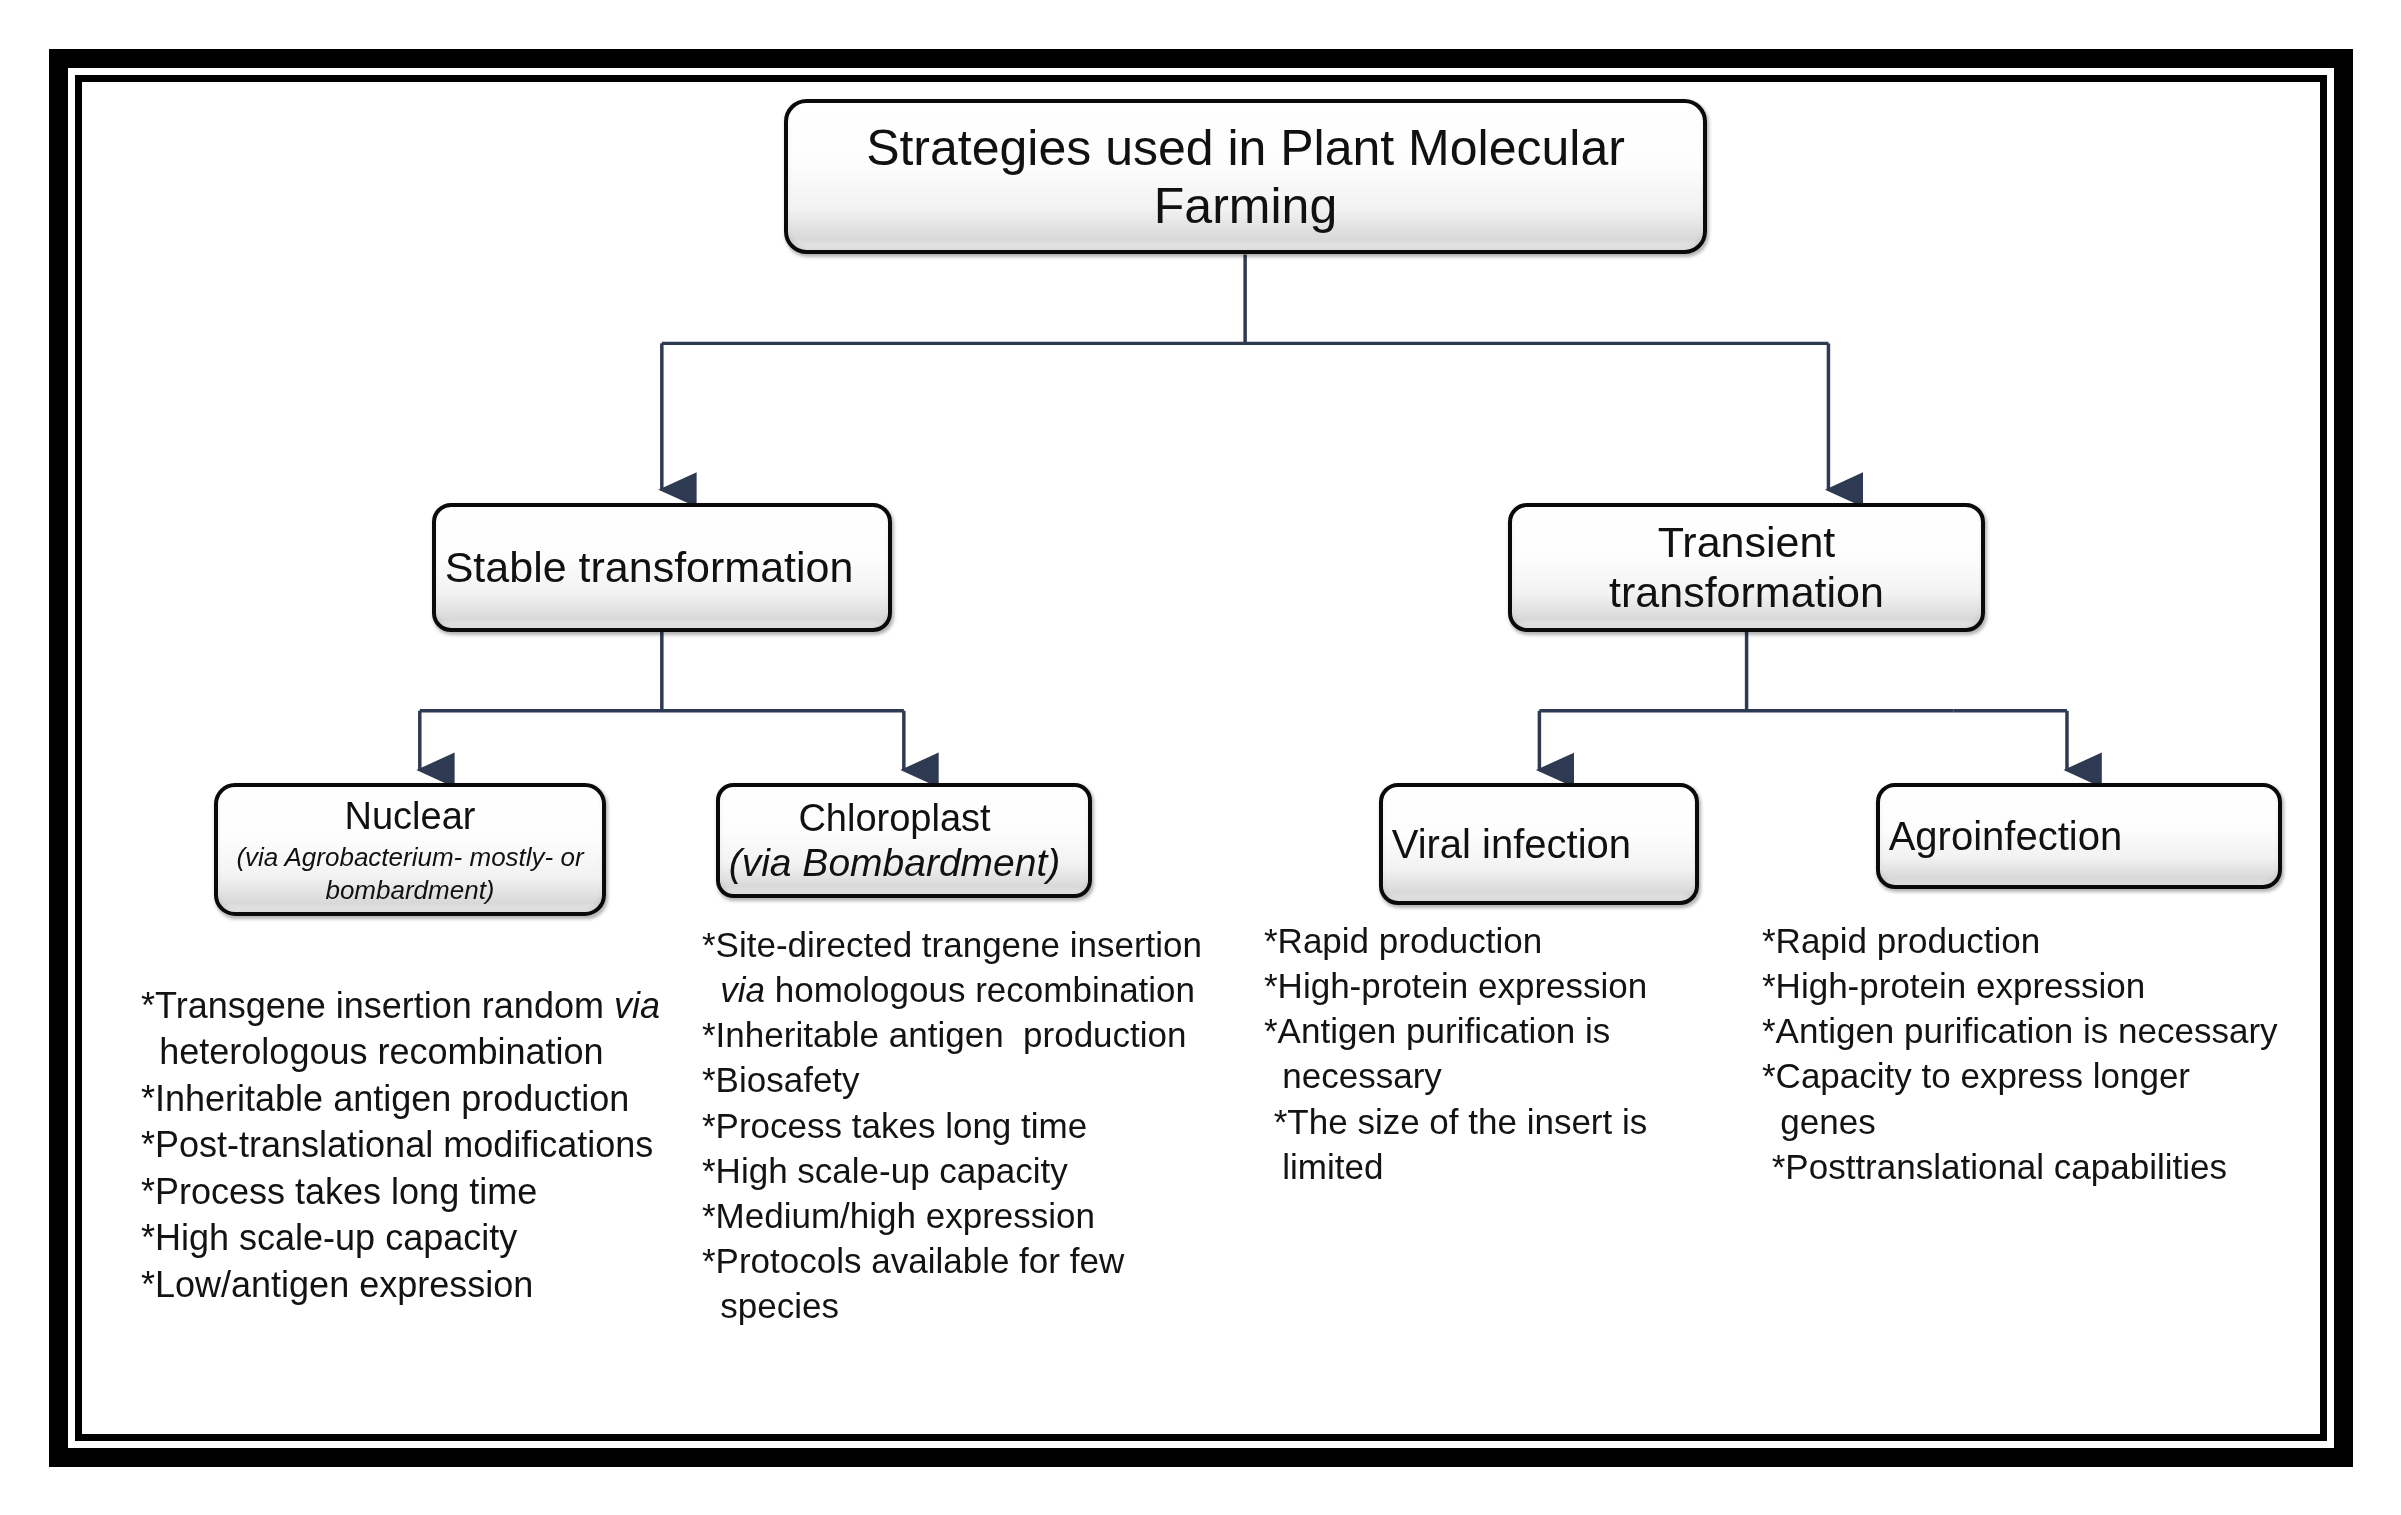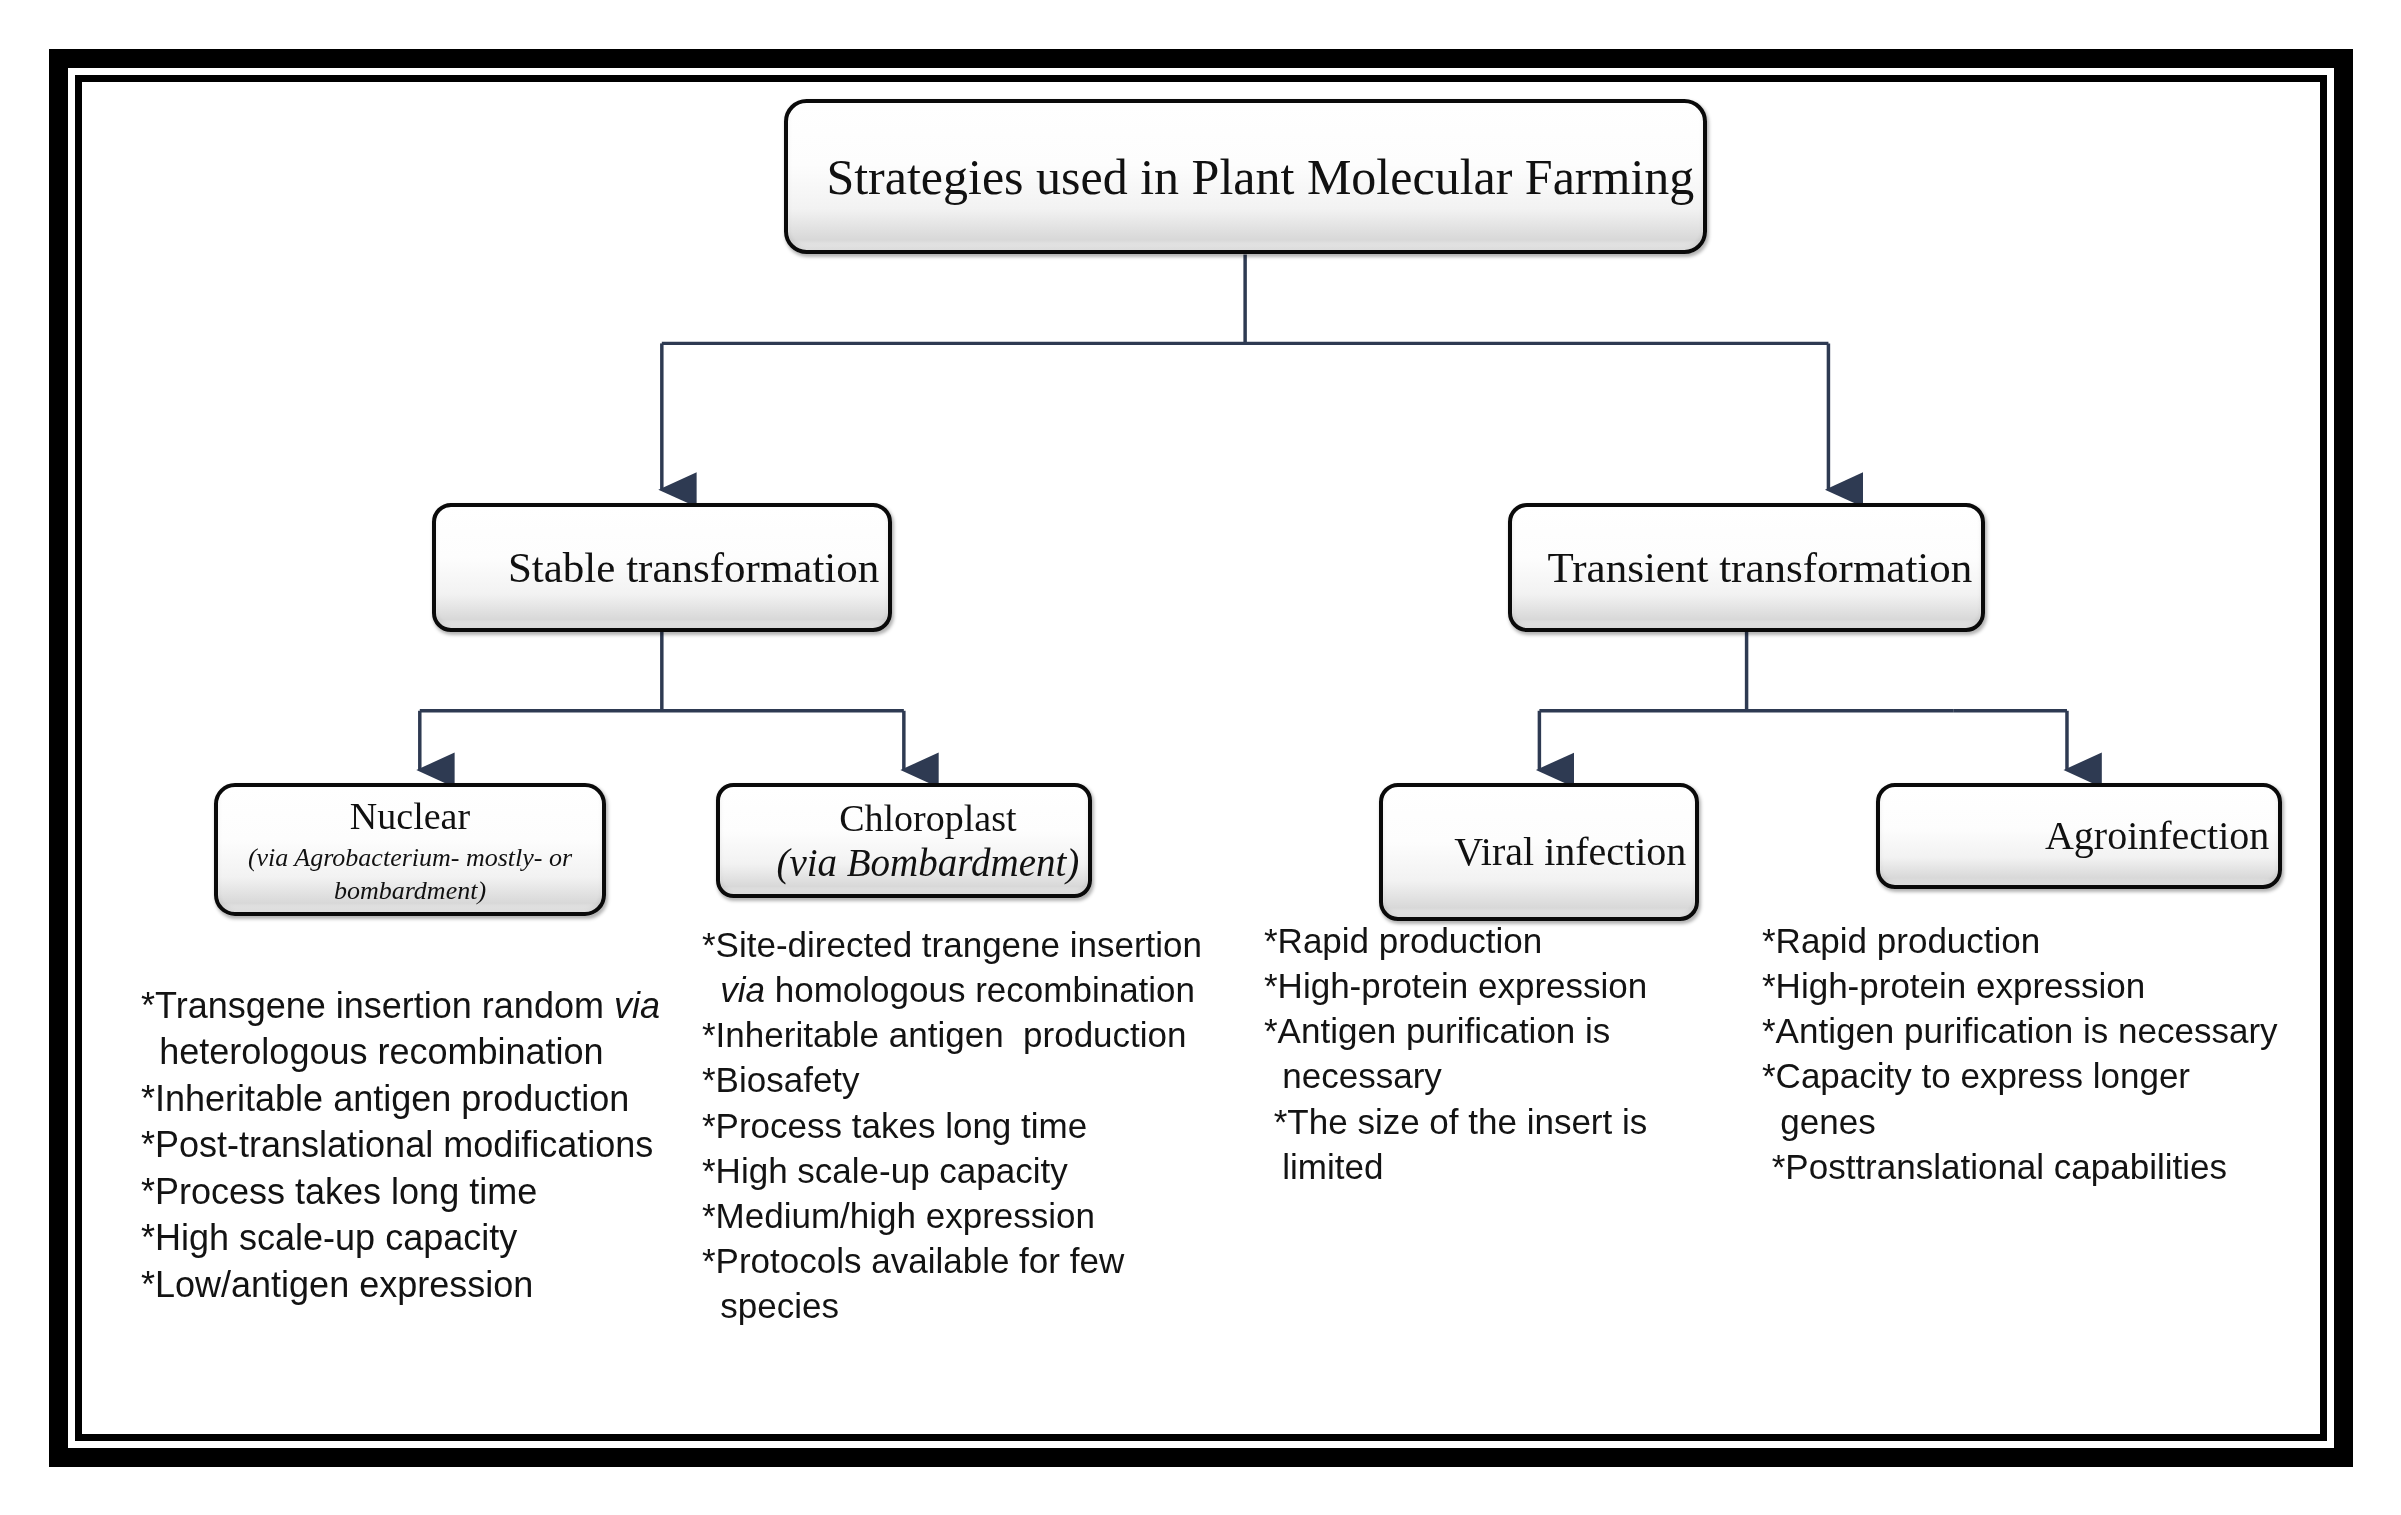--- a/index.html
+++ b/index.html
@@ -54,26 +54,25 @@
                 #ffffff 0%,
                 #fdfdfd 42%,
                 #f2f2f2 72%,
                 #d8d8d8 93%,
                 #efefef 100%);
     box-shadow: inset 0 1.7px 1.7px rgba(255,255,255,0.95),
                 inset 0 -2.6px 4.4px rgba(0,0,0,0.09),
                 1.7px 2.6px 3.5px rgba(0,0,0,0.30);
     display: flex;
     align-items: center;
-    justify-content: flex-end;
+    justify-content: flex-start;
     text-align: center;
     color: #111111;
     line-height: 1.16;
     padding: 3.5px 8.7px;
-    font-family: Liberation Serif, serif;
   }
   .node .lbl { display: block; }
   .it { font-style: italic; }
 
   #node-root {
     left: 702px; top: 17.4px; width: 923px; height: 155px;
     font-size: 50px; border-radius: 22.6px;
   }
   #node-stable {
     left: 350px; top: 421px; width: 460px; height: 129px;
@@ -88,21 +87,21 @@
     font-size: 38px; border-radius: 21px; line-height: 1.27;
   }
   #node-nuclear .lbl { font-size: 26px; }
   #node-nuclear .hdr { font-size: 38px; }
   #node-chloroplast {
     left: 634px; top: 701px; width: 376px; height: 115px;
     font-size: 38px; border-radius: 17.4px;
   }
   #node-chloroplast .sub { font-size: 39px; }
   #node-viral {
-    left: 1297px; top: 701px; width: 320px; height: 138px;
+    left: 1297px; top: 701px; width: 320px; height: 122px;
     font-size: 40px;
   }
   #node-agro {
     left: 1794px; top: 701px; width: 406px; height: 106px;
     font-size: 40px;
   }
 
   
   #wires {
     position: absolute;

